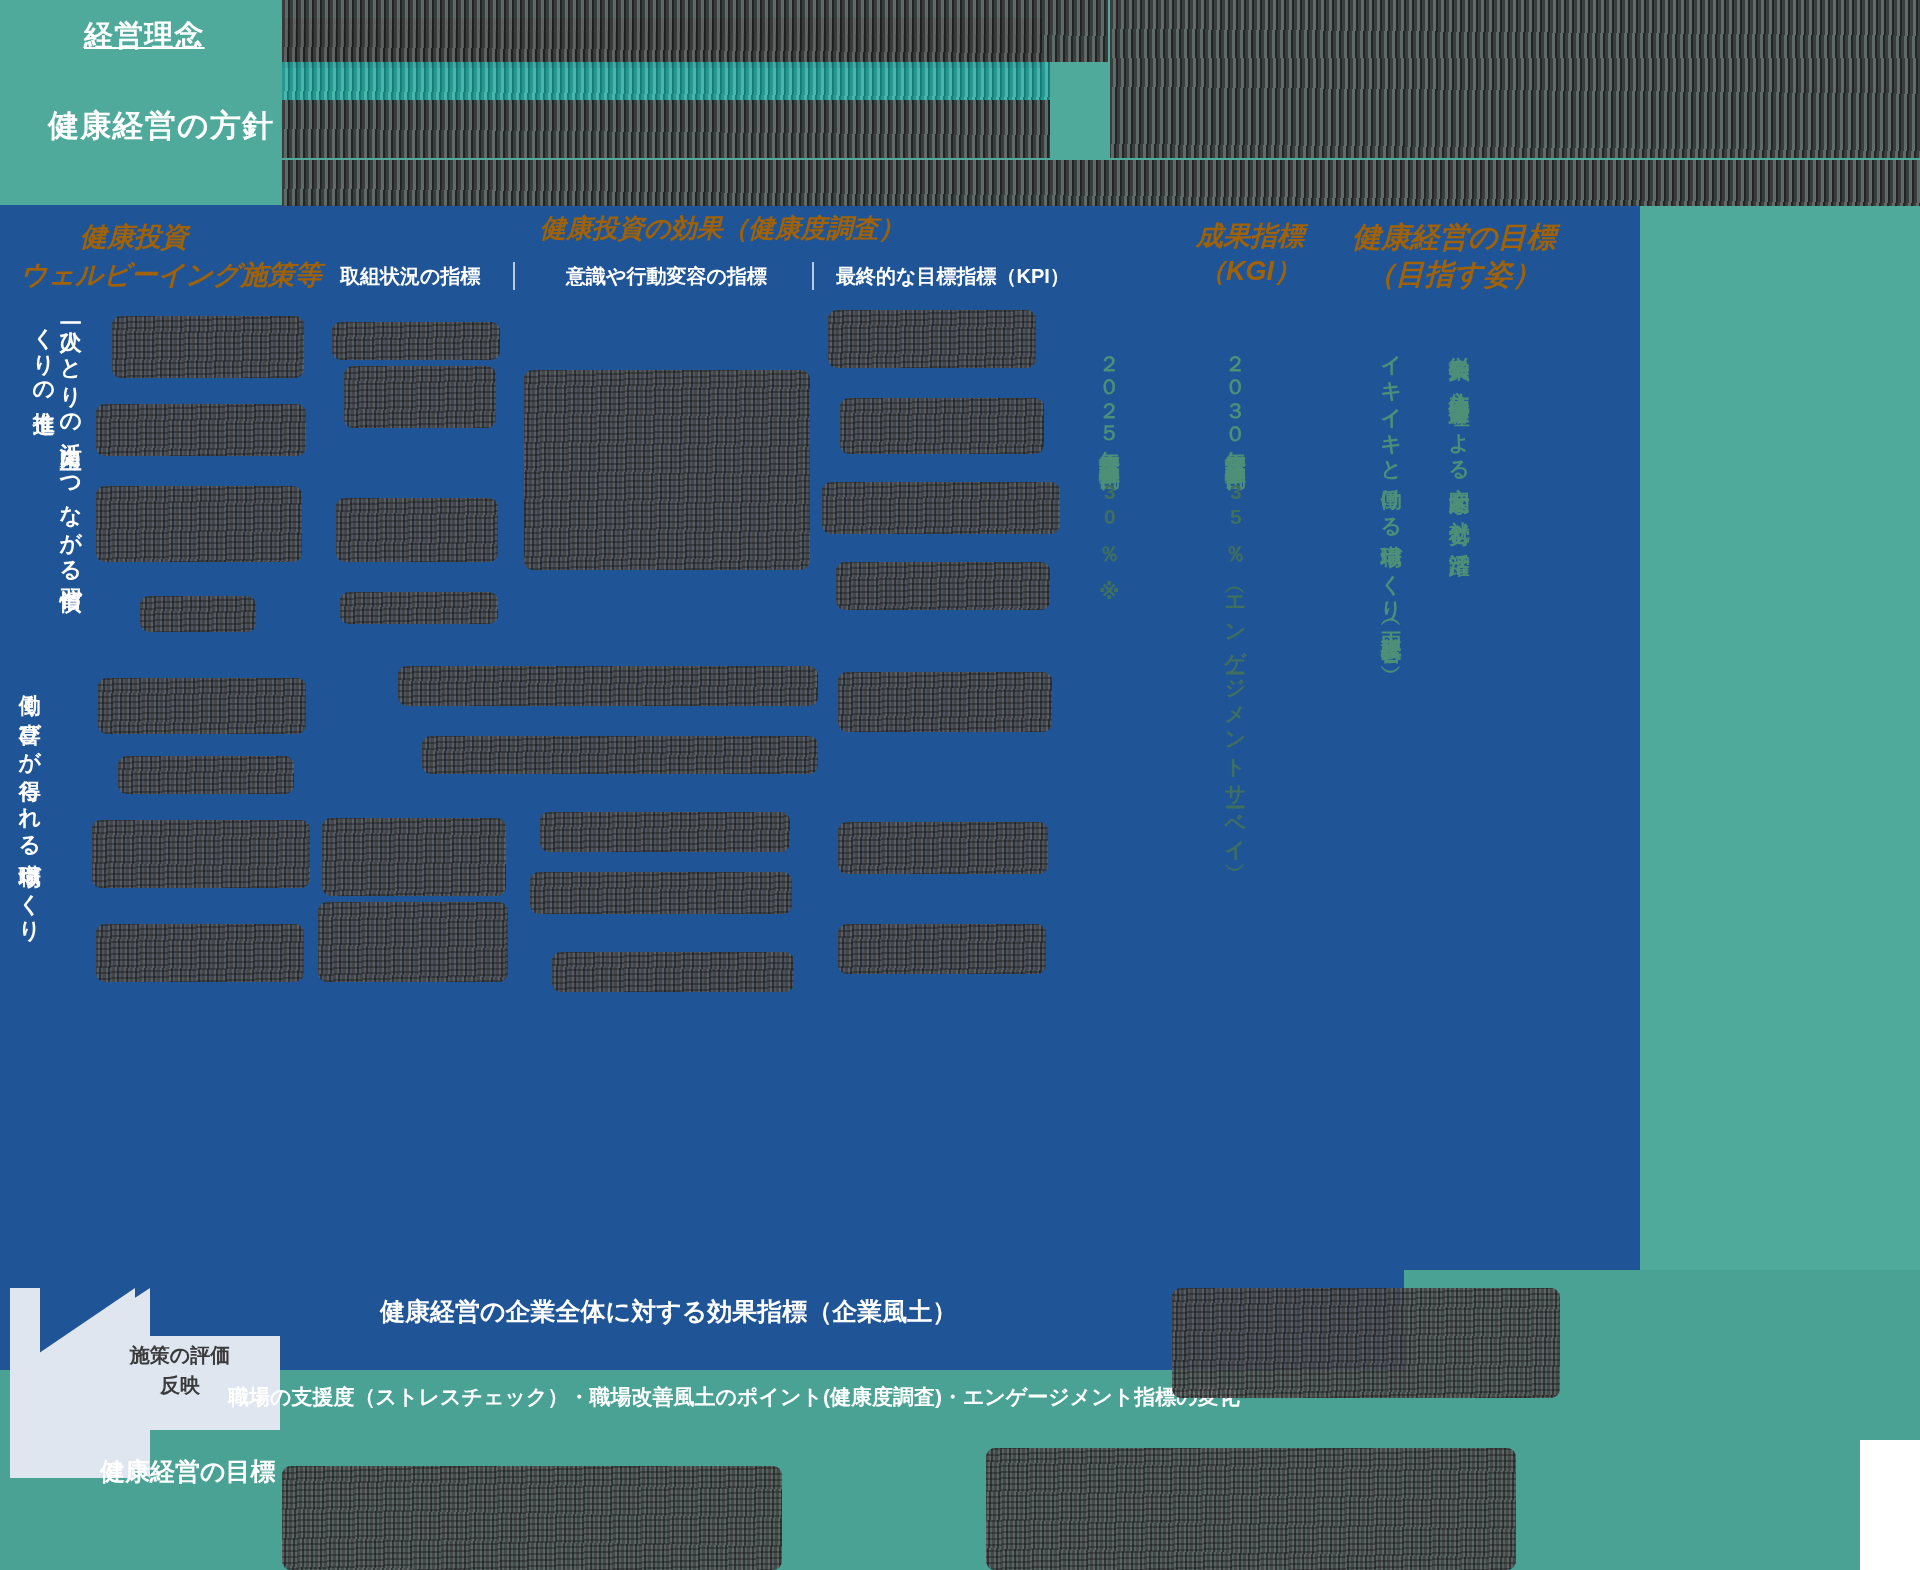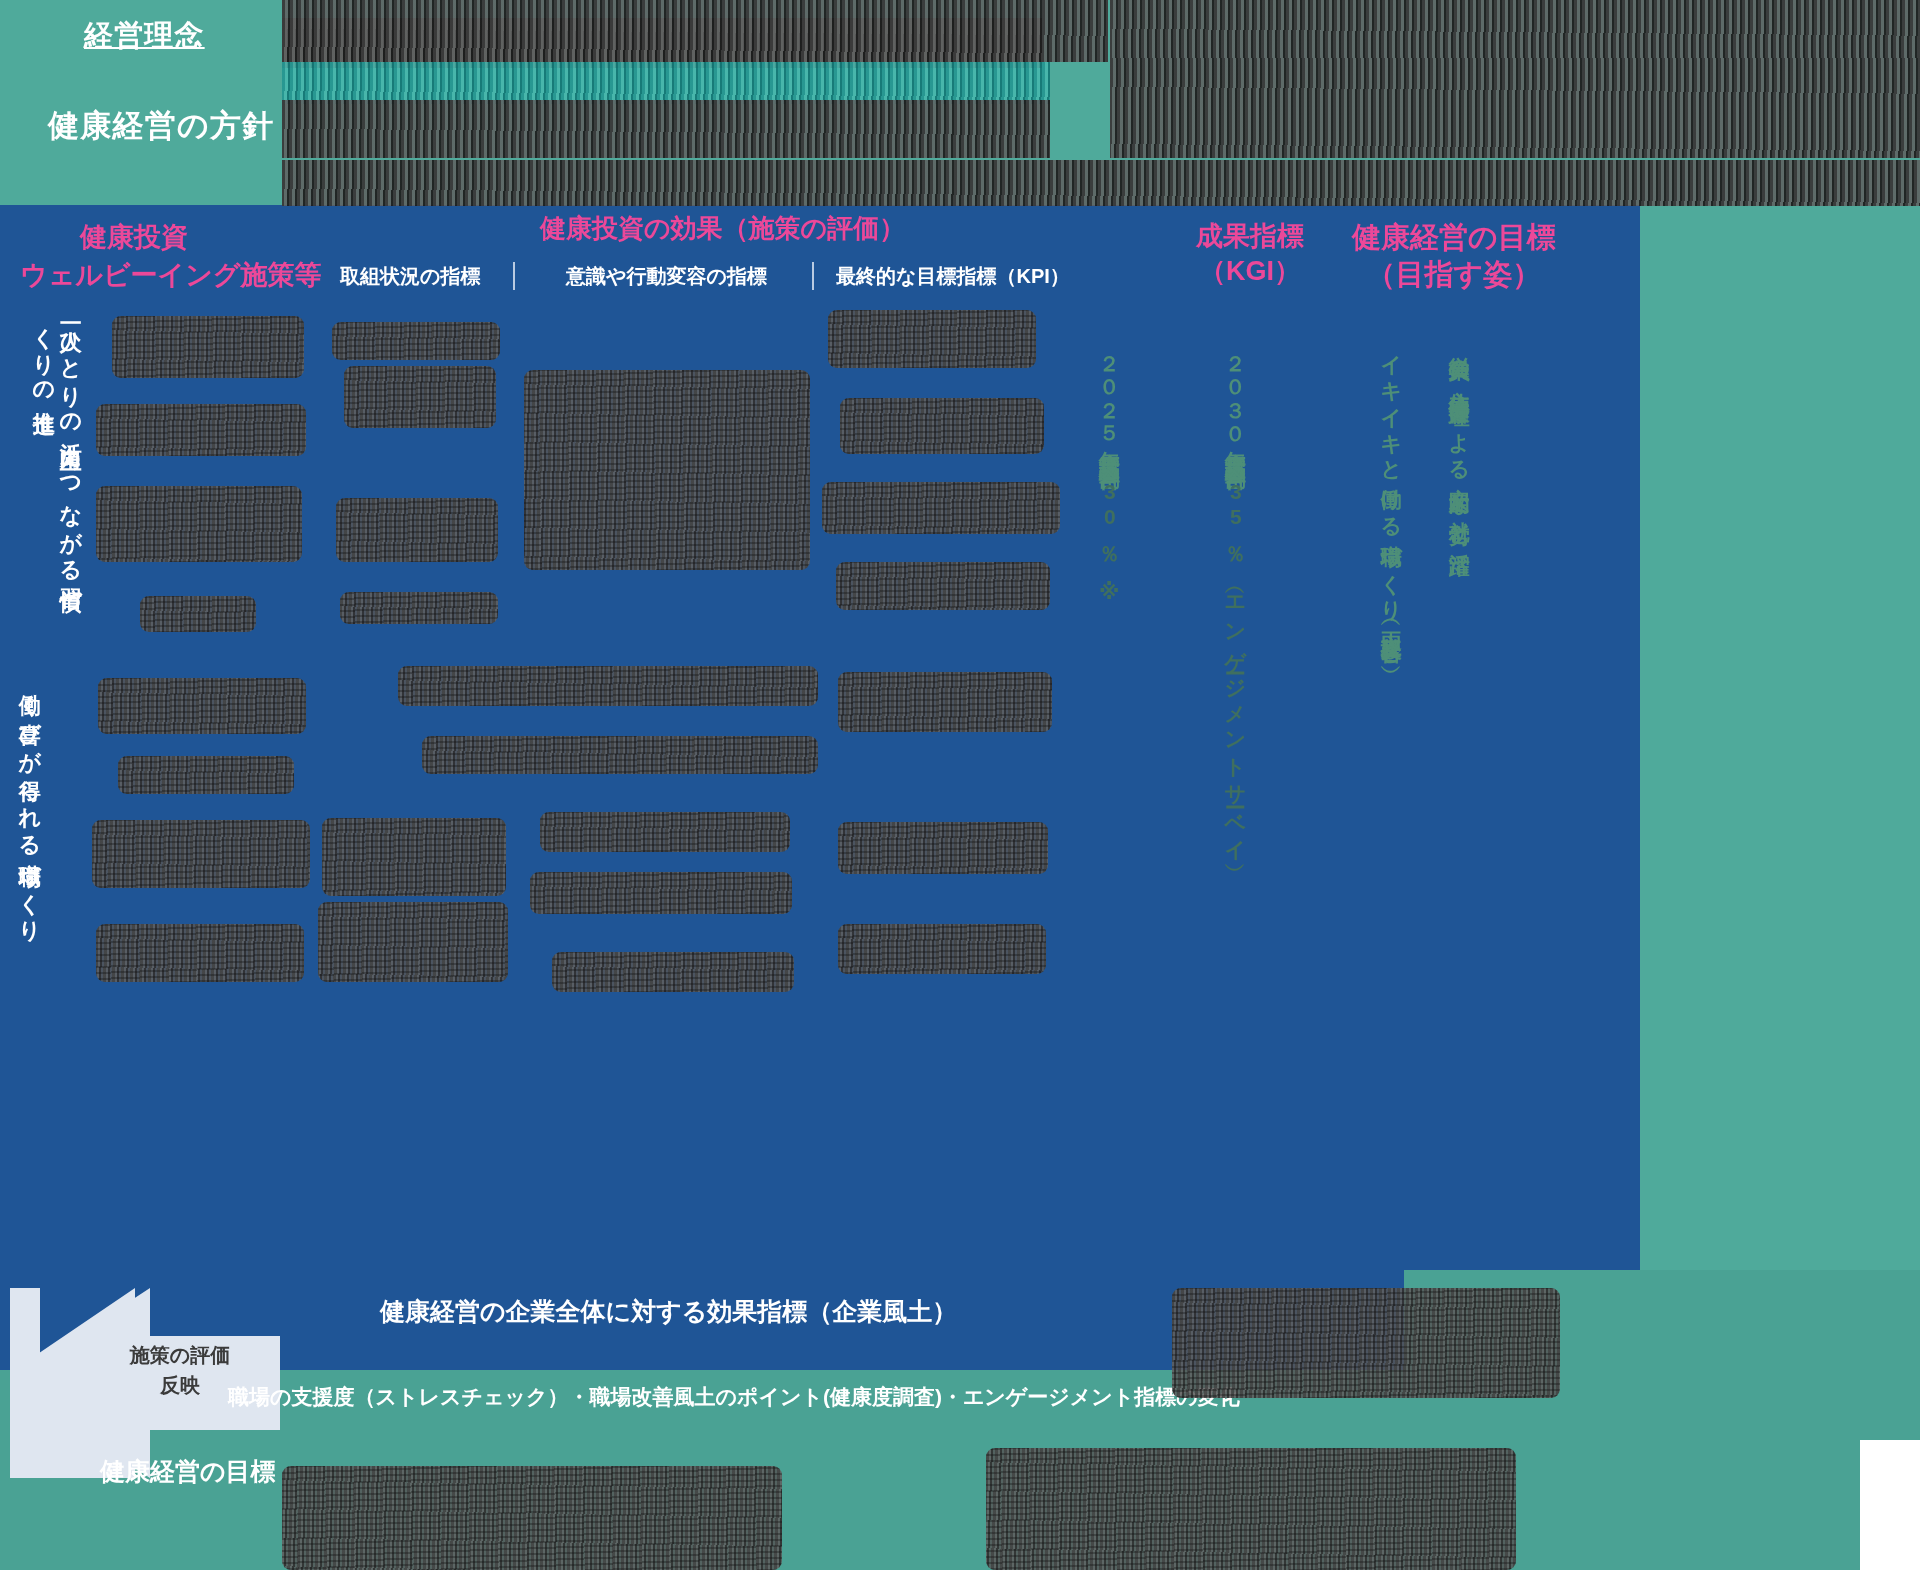--- a/index.html
+++ b/index.html
@@ -35,21 +35,21 @@
 
   
   .lbl-white{
     position:absolute;color:#ffffff;z-index:6;font-weight:700;letter-spacing:.04em;
     white-space:nowrap;
   }
   #philosophy-label{left:84px;top:16px;font-size:29px;text-decoration:underline;}
   #policy-label{left:48px;top:105px;font-size:31px;}
 
   
-  .col-h{position:absolute;color:#ec4899;z-index:6;text-align:center;white-space:nowrap;}
+  .col-h{position:absolute;color:#a16207;z-index:6;text-align:center;white-space:nowrap;font-style:italic;}
   #invest-title{left:80px;top:219px;font-size:27px;font-weight:700;}
   #invest-sub{left:20px;top:257px;font-size:27px;font-weight:700;}
   #effect-title{left:540px;top:211px;font-size:26px;font-weight:700;}
   #kgi-title{left:1196px;top:219px;font-size:27px;font-weight:700;line-height:1.28;text-align:center;}
   #goal-title{left:1352px;top:219px;font-size:29px;font-weight:700;line-height:1.28;text-align:center;}
 
   .sub-h{position:absolute;color:#ffffff;font-size:20px;font-weight:700;z-index:6;white-space:nowrap;}
   #sub-status{left:340px;top:263px;}
   #sub-behavior{left:566px;top:263px;}
   #sub-kpi{left:836px;top:263px;text-align:right;}
@@ -172,21 +172,21 @@
   <div class="redact-teal" style="left:282px;top:62px;width:768px;height:42px;"></div>
   <div class="redact-top" style="left:282px;top:100px;width:768px;height:58px;"></div>
   <div class="redact-top" style="left:1110px;top:58px;width:810px;height:100px;"></div>
   <div class="redact-top" style="left:282px;top:160px;width:1638px;height:46px;"></div>
 
   <div class="lbl-white" id="philosophy-label">経営理念</div>
   <div class="lbl-white" id="policy-label">健康経営の方針</div>
 
   <div class="col-h" id="invest-title">健康投資</div>
   <div class="col-h" id="invest-sub">ウェルビーイング施策等</div>
-  <div class="col-h" id="effect-title">健康投資の効果（施策の評価）</div>
+  <div class="col-h" id="effect-title">健康投資の効果（健康度調査）</div>
 
   <div class="sub-h" id="sub-status">取組状況の指標</div>
   <div class="vdiv" id="div1"></div>
   <div class="sub-h" id="sub-behavior">意識や行動変容の指標</div>
   <div class="vdiv" id="div2"></div>
   <div class="sub-h" id="sub-kpi">最終的な目標指標（KPI）</div>
 
   <div class="col-h" id="kgi-title">
     <div>成果指標</div>
     <div>（KGI）</div>

